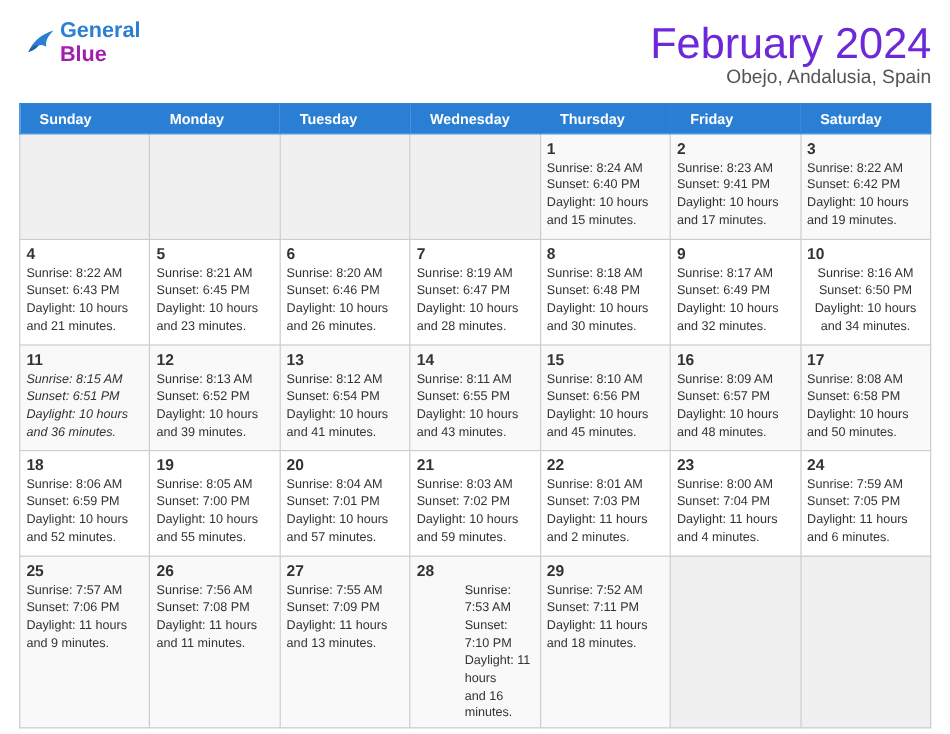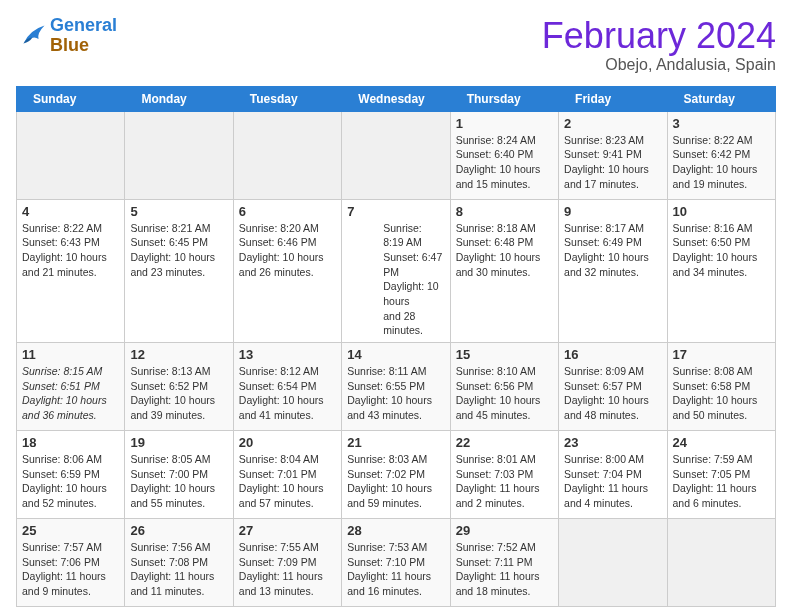--- a/index.html
+++ b/index.html
@@ -95,21 +95,21 @@
 
 <div class="header">
   <div class="logo">
     <svg class="logo-bird" viewBox="0 0 40 36" xmlns="http://www.w3.org/2000/svg">
       <path d="M10 28 Q18 10 38 4 Q28 14 30 22 Q22 16 10 28Z" fill="#2a7fd4"></path>
       <path d="M10 28 Q14 20 22 20 Q18 26 10 28Z" fill="#1a5fa0"></path>
     </svg>
     <div>
       <div class="logo-text">
         <span>General</span><br>
-        <span style="color:#a16207">Blue</span>
+        <span style="color:#a21caf">Blue</span>
       </div>
     </div>
   </div>
   <div class="title-block">
     <div class="month-title">February 2024</div>
     <div class="location-title">Obejo, Andalusia, Spain</div>
   </div>
 </div>
 
 <table>
@@ -169,42 +169,42 @@
         </td>
         <td>
           <span class="day-num">6</span>
           <div class="day-detail" style="white-space: pre-line;">Sunrise: 8:20 AM
 Sunset: 6:46 PM
 Daylight: 10 hours
 and 26 minutes.</div>
         </td>
         <td>
           <span class="day-num">7</span>
-          <div class="day-detail" style="white-space: pre-line; margin-left: 36px;">Sunrise: 8:19 AM
+          <div class="day-detail" style="white-space: pre-line;">Sunrise: 8:19 AM
 Sunset: 6:47 PM
 Daylight: 10 hours
 and 28 minutes.</div>
         </td>
         <td>
           <span class="day-num">8</span>
           <div class="day-detail" style="white-space: pre-line;">Sunrise: 8:18 AM
 Sunset: 6:48 PM
 Daylight: 10 hours
 and 30 minutes.</div>
         </td>
         <td>
           <span class="day-num">9</span>
           <div class="day-detail" style="white-space: pre-line;">Sunrise: 8:17 AM
 Sunset: 6:49 PM
 Daylight: 10 hours
 and 32 minutes.</div>
         </td>
         <td>
           <span class="day-num">10</span>
-          <div class="day-detail" style="white-space: pre-line;">Sunrise: 8:16 AM
+          <div class="day-detail" style="white-space: pre-line; text-align: center;">Sunrise: 8:16 AM
 Sunset: 6:50 PM
 Daylight: 10 hours
 and 34 minutes.</div>
         </td>
       </tr>
       <tr>
         <td>
           <span class="day-num">11</span>
           <div class="day-detail" style="white-space: pre-line; font-style: italic;">Sunrise: 8:15 AM
 Sunset: 6:51 PM
@@ -322,21 +322,21 @@
         </td>
         <td>
           <span class="day-num">27</span>
           <div class="day-detail" style="white-space: pre-line;">Sunrise: 7:55 AM
 Sunset: 7:09 PM
 Daylight: 11 hours
 and 13 minutes.</div>
         </td>
         <td>
           <span class="day-num">28</span>
-          <div class="day-detail" style="white-space: pre-line;">Sunrise: 7:53 AM
+          <div class="day-detail" style="white-space: pre-line; margin-left: 40px;">Sunrise: 7:53 AM
 Sunset: 7:10 PM
 Daylight: 11 hours
 and 16 minutes.</div>
         </td>
         <td>
           <span class="day-num">29</span>
           <div class="day-detail" style="white-space: pre-line;">Sunrise: 7:52 AM
 Sunset: 7:11 PM
 Daylight: 11 hours
 and 18 minutes.</div>

